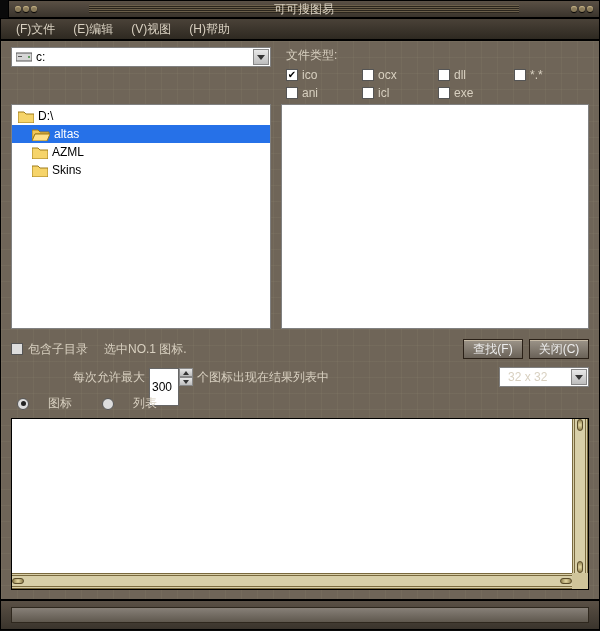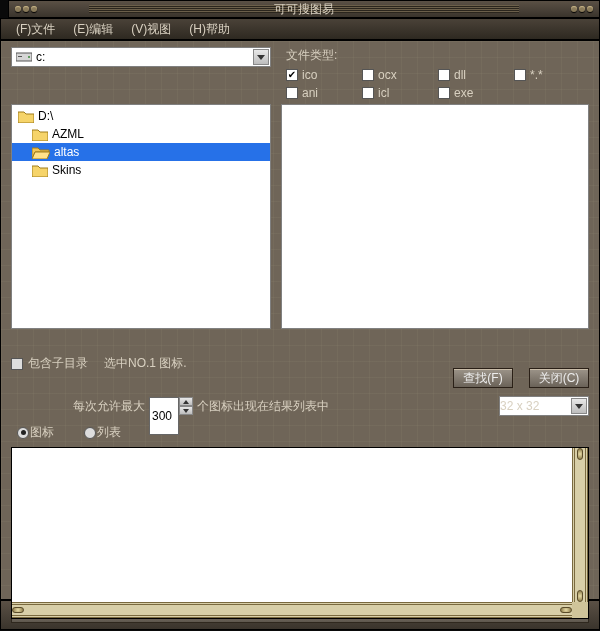--- a/index.html
+++ b/index.html
@@ -102,21 +102,21 @@
 .preview {
   flex: 1; height: 225px; background: #fff; border: 1px solid #808080;
   margin-top: 4px;
 }
 .midrow {
   display: flex; align-items: center; margin-top: 10px; gap: 16px;
 }
 .chk-subdirs { display: flex; align-items: center; gap: 5px; color: #d8d0c0; }
 .cbox { width: 12px; height: 12px; background: #ddd; border: 1px solid #555; }
 .select-lbl { color: #d8d0c0; }
-.btns { margin-left: auto; display: flex; gap: 16px; margin-top: 29px; }
+.btns { margin-left: auto; display: flex; gap: 6px; }
 .btn {
   width: 60px; height: 20px;
   background: linear-gradient(#9c9489,#6a6258);
   border: 1px solid #2a2017; color: #ededed;
   font-size: 12px;
   display: flex; align-items: center; justify-content: center;
   box-shadow: inset 0 1px 0 #c8bca8;
 }
 .maxrow {
   display: flex; align-items: center; margin-top: 8px; gap: 4px;
@@ -133,27 +133,27 @@
   flex: 1; background: linear-gradient(#e8e8e8,#bdbdbd); border: 1px solid #888;
   display: flex; align-items: center; justify-content: center;
 }
 .spin-up, .spin-down { width: 0; height: 0;
   border-left: 3px solid transparent; border-right: 3px solid transparent; }
 .spin-up { border-bottom: 4px solid #333; }
 .spin-down { border-top: 4px solid #333; }
 .size-select {
   margin-left: auto; width: 90px; height: 20px;
   background: #fff; border: 1px solid #808080;
-  display: flex; align-items: center; padding: 0 0; position: relative;
+  display: flex; align-items: center; padding: 0 8px; position: relative;
 }
 .radio-row {
   display: flex; align-items: center; gap: 30px; margin-top: 8px;
   color: #d8d0c0; padding-left: 6px;
 }
-.radio { display: flex; align-items: center; gap: 1px; }
+.radio { display: flex; align-items: center; gap: 19px; }
 .rbtn {
   width: 12px; height: 12px; border-radius: 50%;
   background: #ddd; border: 1px solid #555;
   display: inline-flex; align-items: center; justify-content: center;
 }
 .rbtn.on::after {
   content: ""; width: 5px; height: 5px; border-radius: 50%; background: #222;
 }
 .results {
   margin-top: 6px; height: 172px;
@@ -277,32 +277,32 @@
   </div>
 
   <div class="row">
     <div class="tree">
       <div class="tree-row">
         <svg class="folder" viewBox="0 0 16 13">
             <path d="M0 2h6l2 2h8v9H0z" fill="#f6d46a" stroke="#a07c1a"></path>
           </svg>
         <span>D:\</span>
       </div>
-      <div class="tree-row indent1">
-        <svg class="folder" viewBox="0 0 16 13">
-            <path d="M0 2h6l2 2h8v9H0z" fill="#f6d46a" stroke="#a07c1a"></path>
-          </svg>
-        <span>AZML</span>
-      </div>
       <div class="tree-row indent1 sel">
         <svg class="folder-open" viewBox="0 0 18 13">
             <path d="M0 2h6l2 2h9v2H3l-3 7z" fill="#f2c758" stroke="#a07c1a"></path>
             <path d="M3 6h15l-3 7H0z" fill="#ffe18a" stroke="#a07c1a"></path>
           </svg>
         <span>altas</span>
+      </div>
+      <div class="tree-row indent1">
+        <svg class="folder" viewBox="0 0 16 13">
+            <path d="M0 2h6l2 2h8v9H0z" fill="#f6d46a" stroke="#a07c1a"></path>
+          </svg>
+        <span>AZML</span>
       </div>
       <div class="tree-row indent2">
         <svg class="folder" viewBox="0 0 16 13">
             <path d="M0 2h6l2 2h8v9H0z" fill="#f6d46a" stroke="#a07c1a"></path>
           </svg>
         <span>Skins</span>
       </div>
     </div>
     <div class="preview"></div>
   </div>

